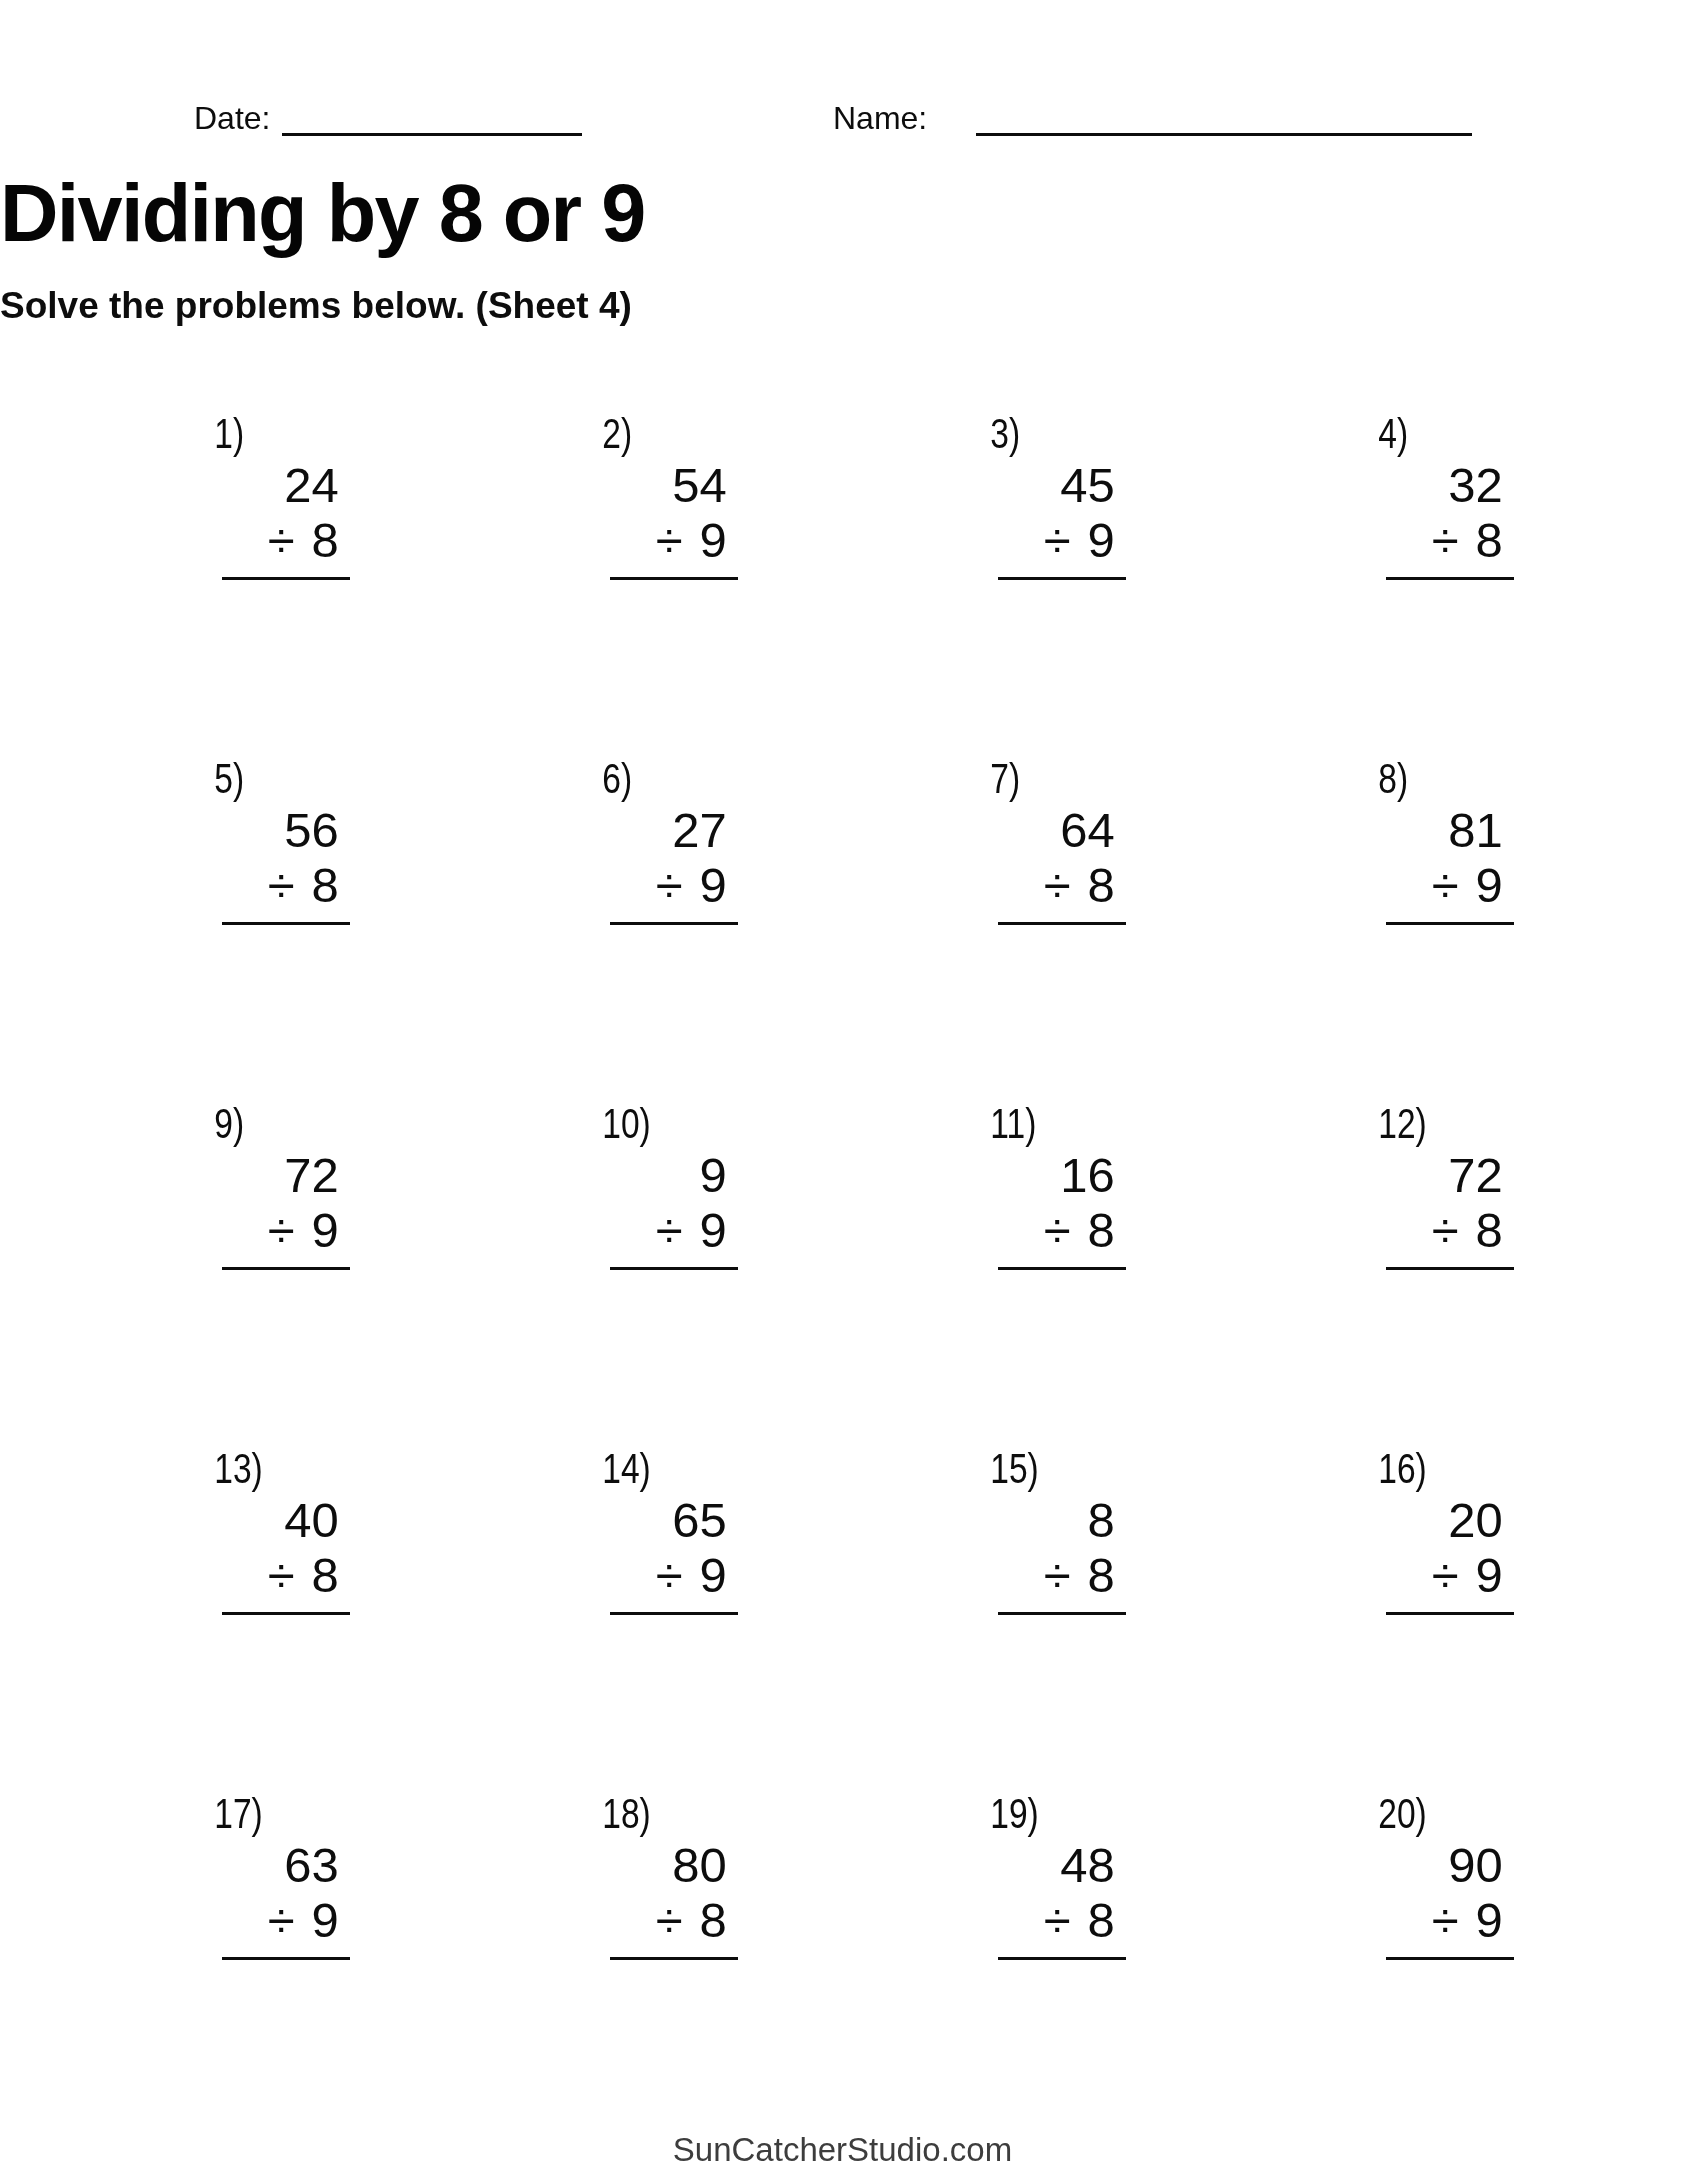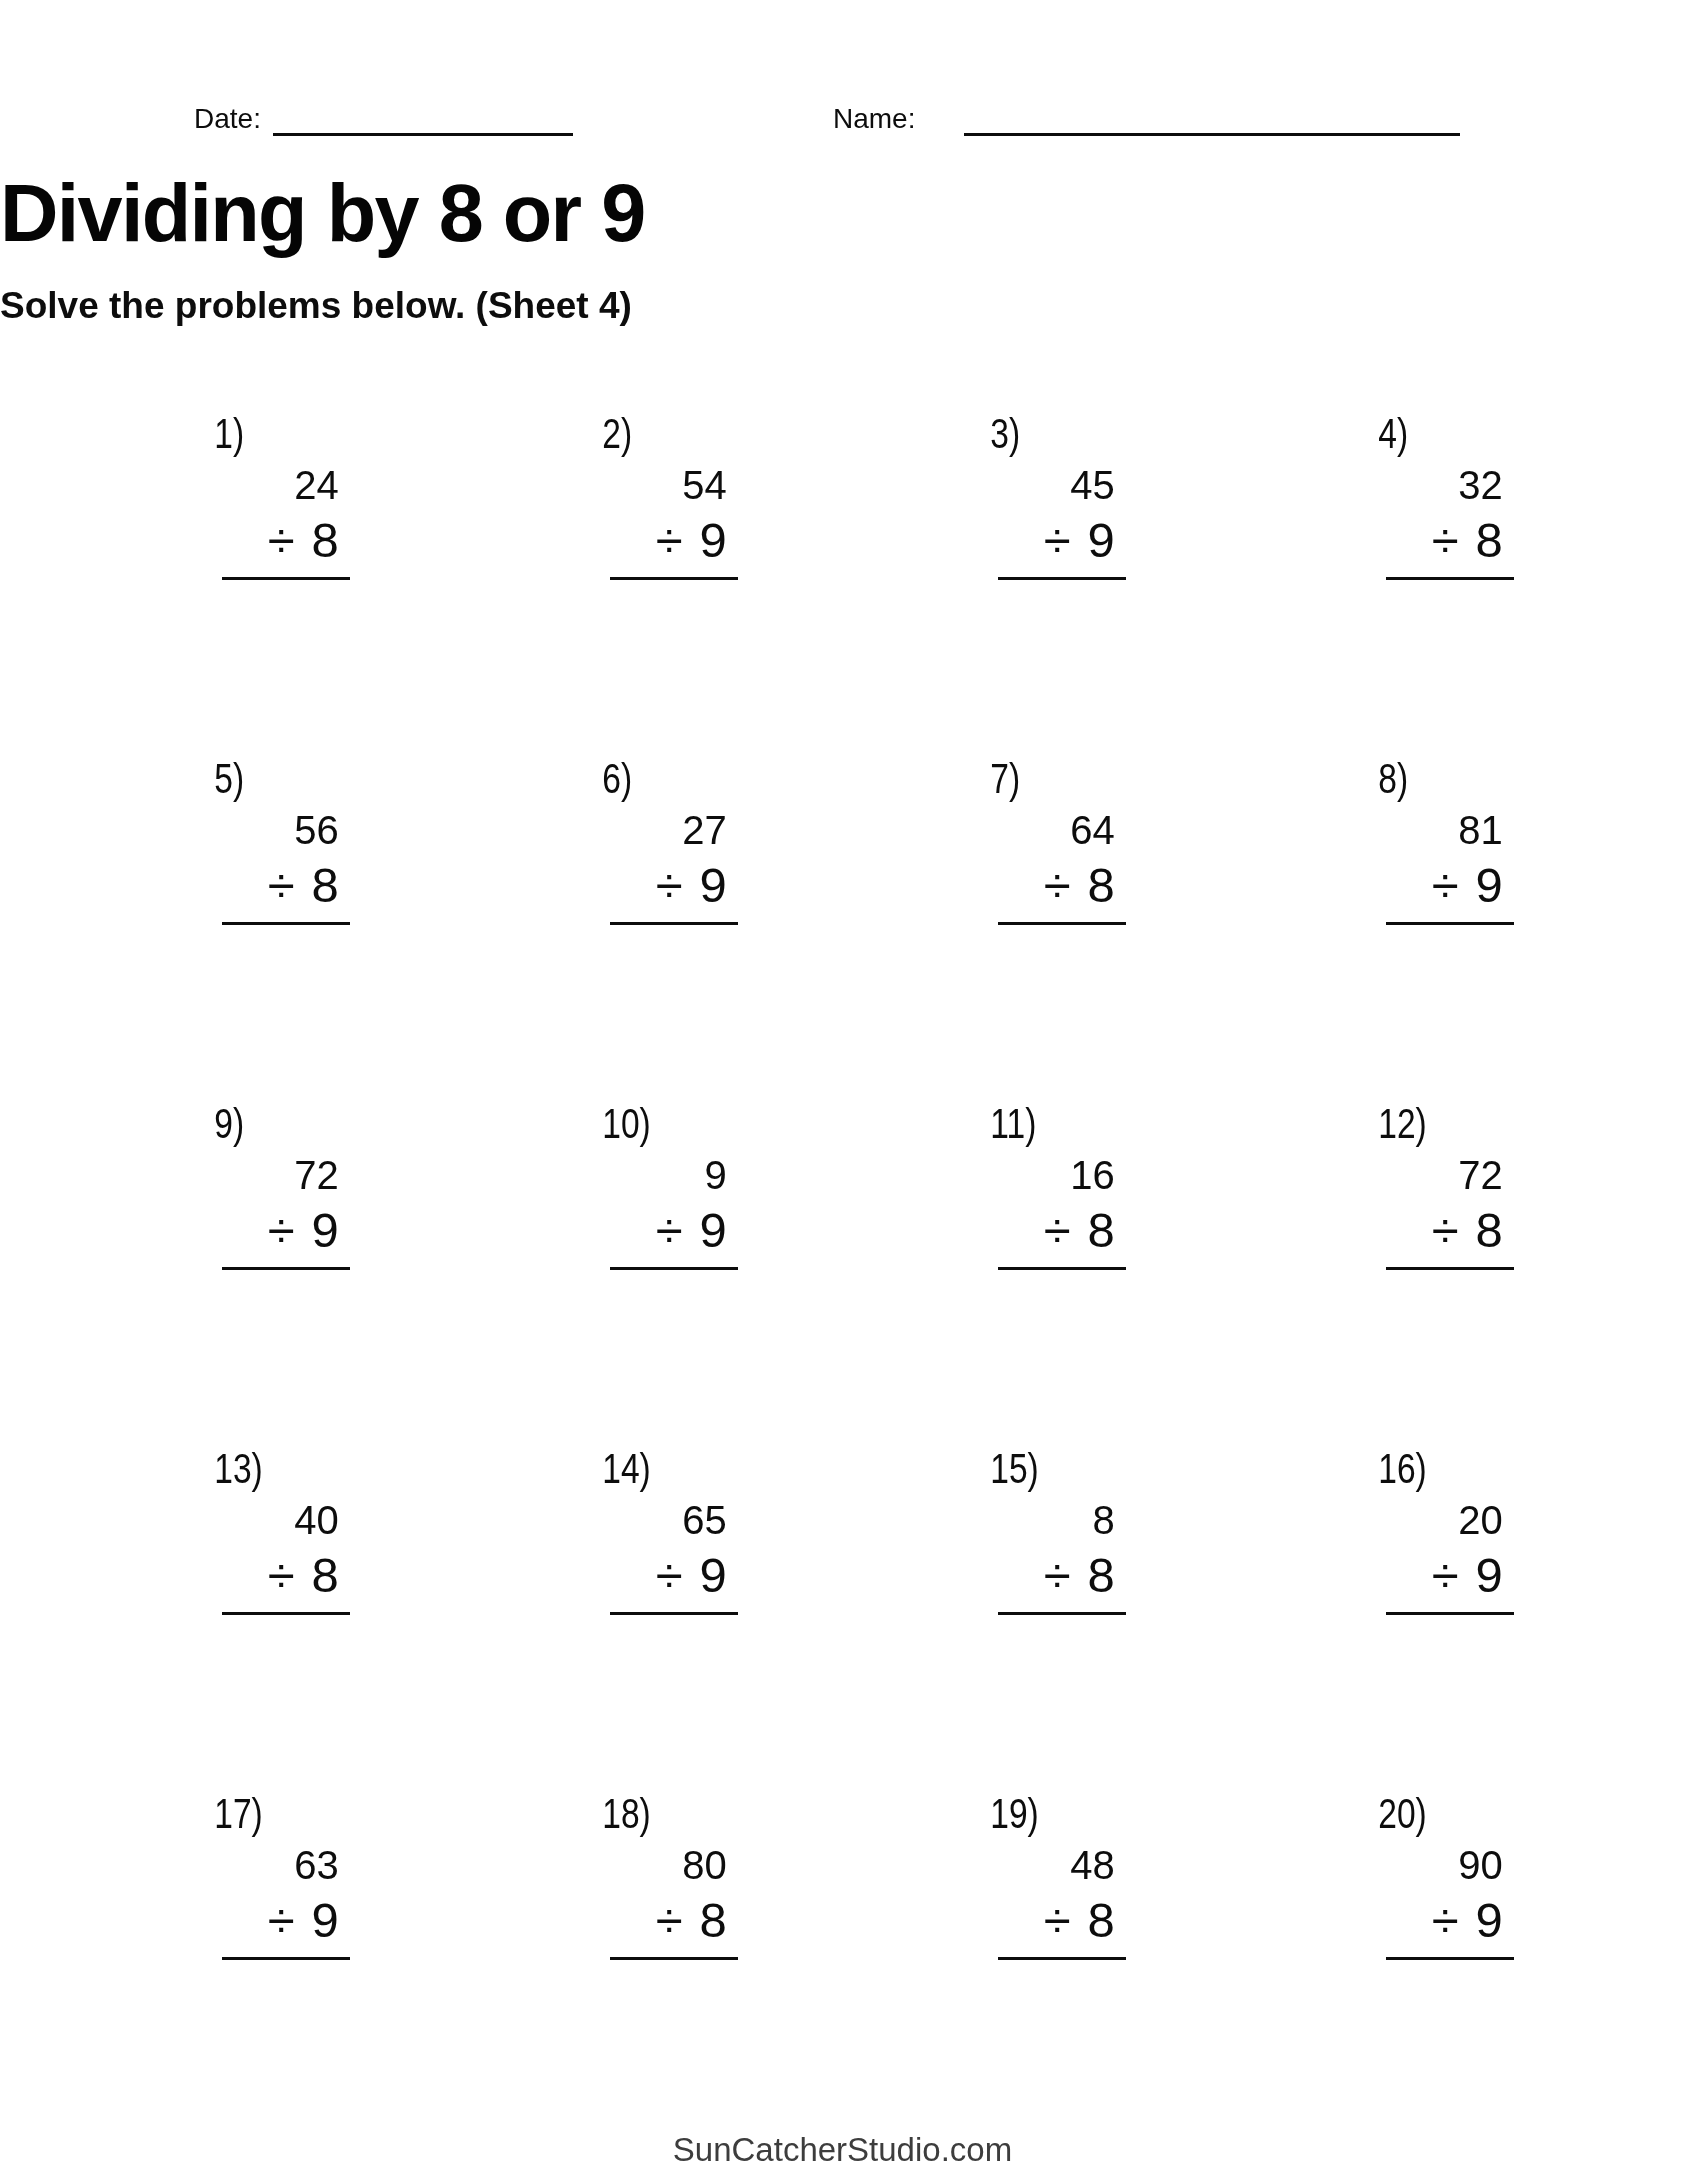--- a/index.html
+++ b/index.html
@@ -11,21 +11,21 @@
     color: #0d0d0d;
     font-family: "Liberation Sans", sans-serif;
     overflow: hidden;
   }
 
   
   .hfield {
     position: absolute;
     display: flex;
     align-items: flex-end;
-    font-size: 28px;
+    font-size: 32px;
     line-height: 39px;
     color: #0d0d0d;
   }
   .hfield-date { left: 194px; top: 99px; }
   .hfield-name { left: 833px; top: 99px; gap: 40px; }
   .blank-line {
     display: inline-block;
     height: 0;
     border-bottom: 3.4px solid #0d0d0d;
     margin-bottom: 1.7px;
@@ -71,21 +71,21 @@
     padding-left: 1.7px;
     transform: scaleX(0.78);
     transform-origin: 0 50%;
     white-space: nowrap;
   }
   .dividend {
     width: 136px;
     box-sizing: border-box;
     text-align: right;
     padding-right: 10.2px;
-    font-size: 40px;
+    font-size: 49px;
     line-height: 53px;
     margin-top: 1.7px;
   }
   .divrow {
     width: 136px;
     box-sizing: border-box;
     text-align: right;
     padding-right: 10.2px;
     font-size: 49px;
     line-height: 53px;

